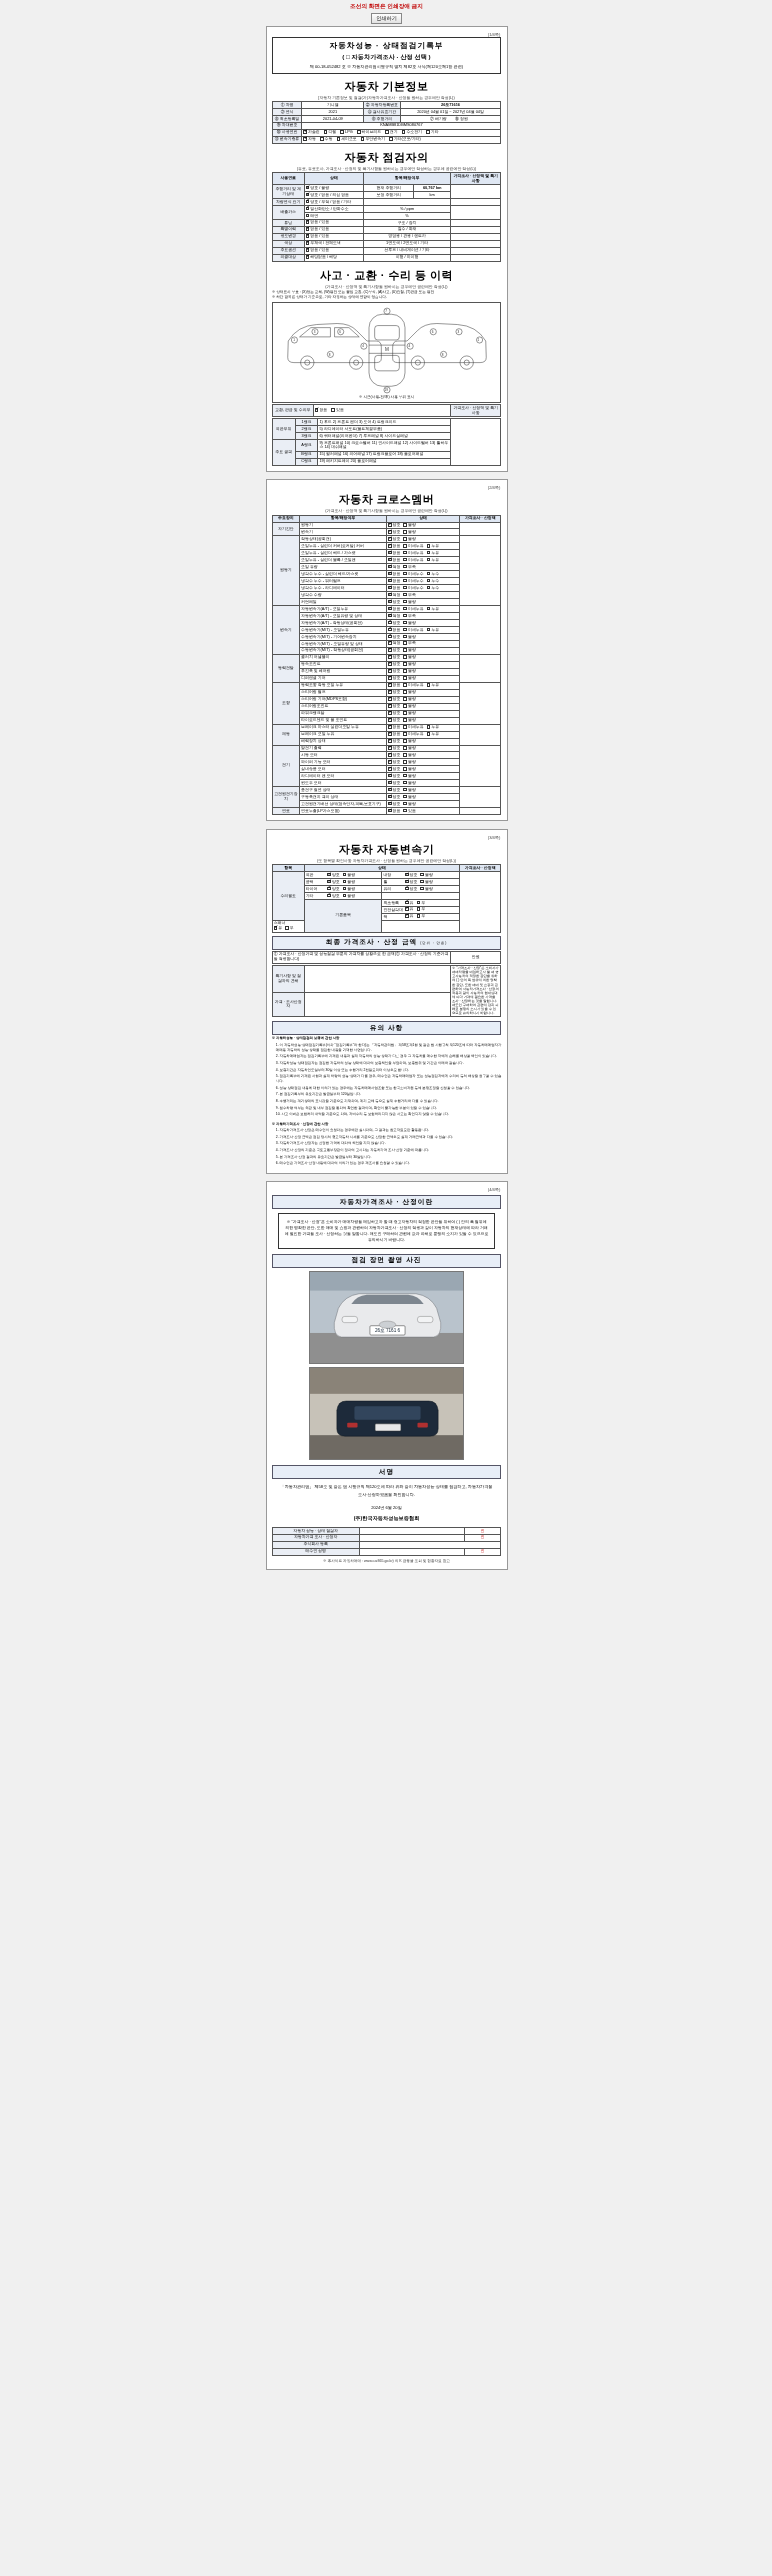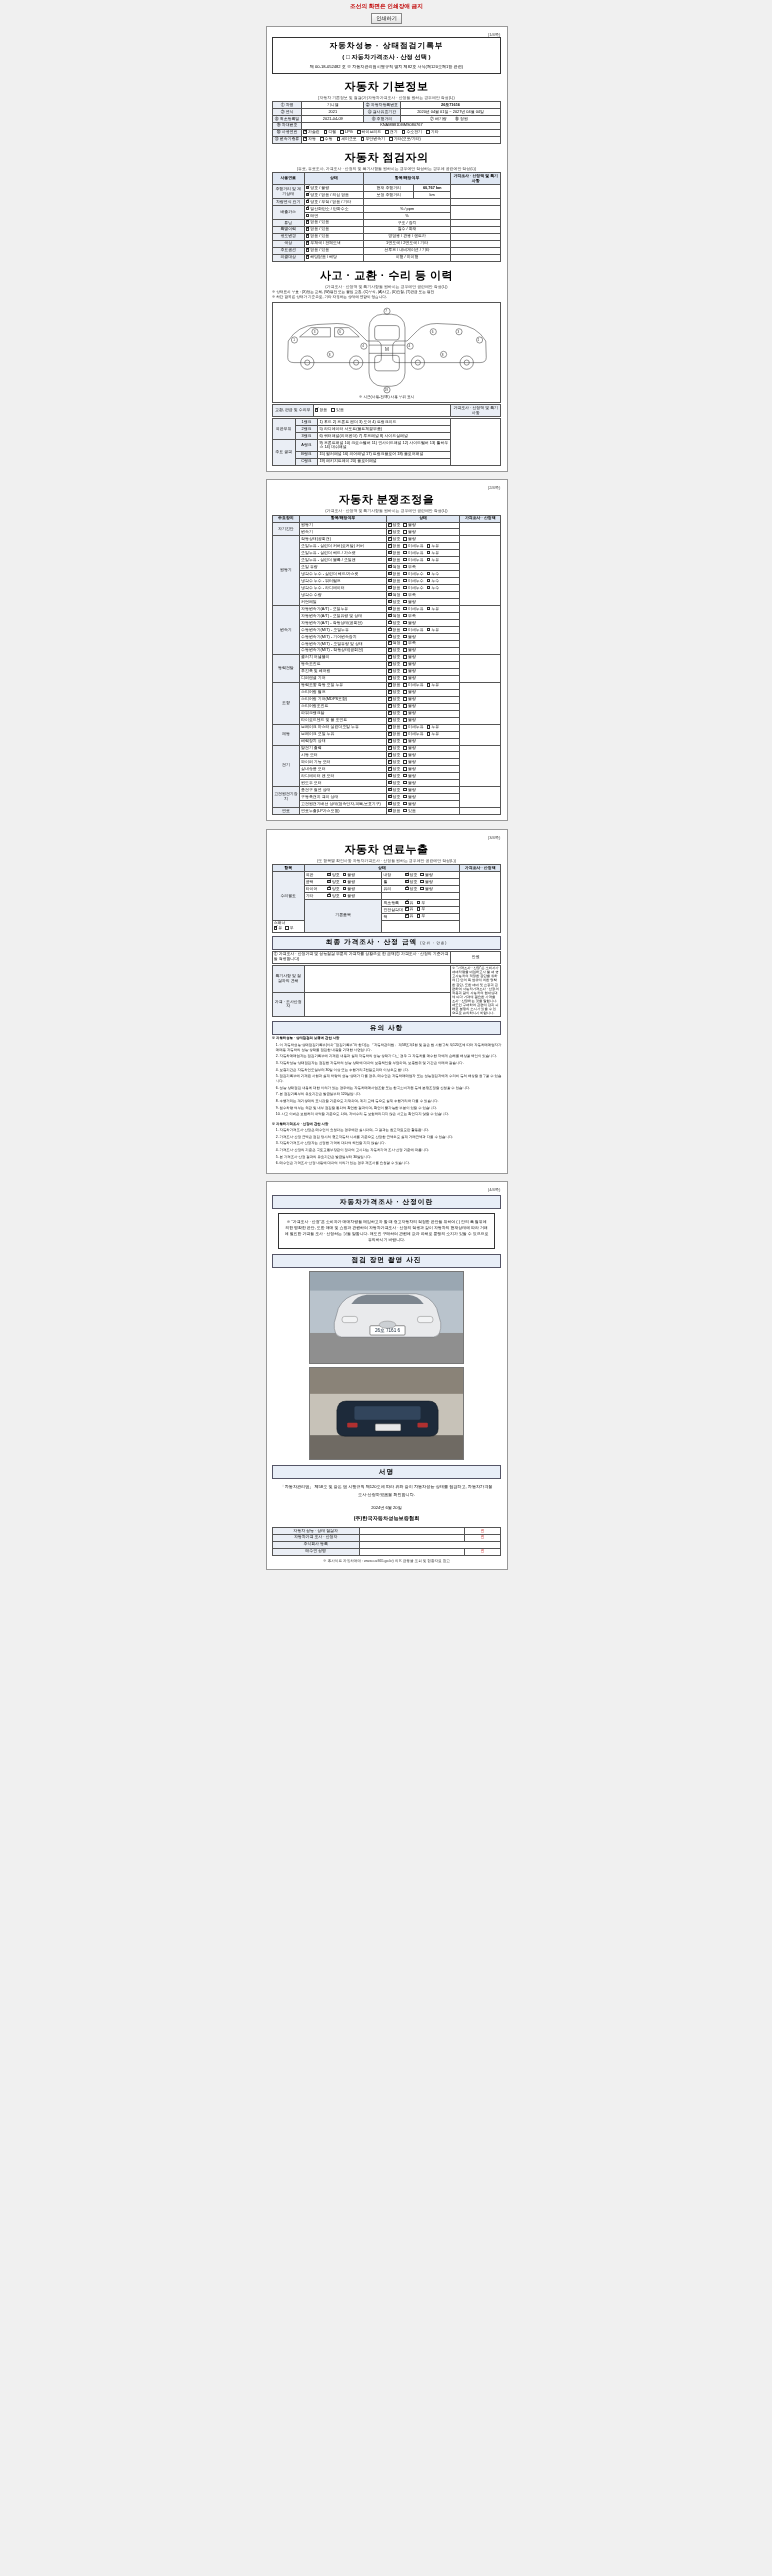--- a/index.html
+++ b/index.html
@@ -450,21 +450,21 @@
         <tr>
           <td class="lbl ctr">C랭크</td>
           <td class="lft">19) 패키지트레이  20) 플로어패널</td>
         </tr>
       </tbody>
     </table>
   </div>
 
   <div class="sheet">
     <div class="pagenum">(2/4쪽)</div>
-    <div class="sec-title">자동차 분쟁조정을</div>
+    <div class="sec-title">자동차 크로스멤버</div>
     <div class="sec-sub">(가격조사 · 산정액 및 특기사항을 원하시는 경우에만 공란에만 작성(L))</div>
 
     <table class="grid">
       <colgroup>
           <col style="width:12%">
           <col style="width:38%">
           <col style="width:32%">
           <col style="width:18%">
         </colgroup>
       <thead>
@@ -661,21 +661,21 @@
             <td class="lft">연료누출(LP가스포함)</td>
             <td class="lft"><span class="opt"><i class="cb on"></i><span>없음</span></span><span class="opt"><i class="cb"></i><span>있음</span></span></td>
             <td rowspan="1"></td>
           </tr>
         </tbody>
     </table>
   </div>
 
   <div class="sheet">
     <div class="pagenum">(3/4쪽)</div>
-    <div class="sec-title">자동차 연료누출</div>
+    <div class="sec-title">자동차 자동변속기</div>
     <div class="sec-sub">(또 항목별 확인사항 자동차가격조사 · 산정을 원하는 경우에만 공란에만 작성(L))</div>
 
     <table class="grid">
       <colgroup>
           <col style="width:14%">
           <col style="width:34%">
           <col style="width:34%">
           <col style="width:18%">
         </colgroup>
       <thead>

